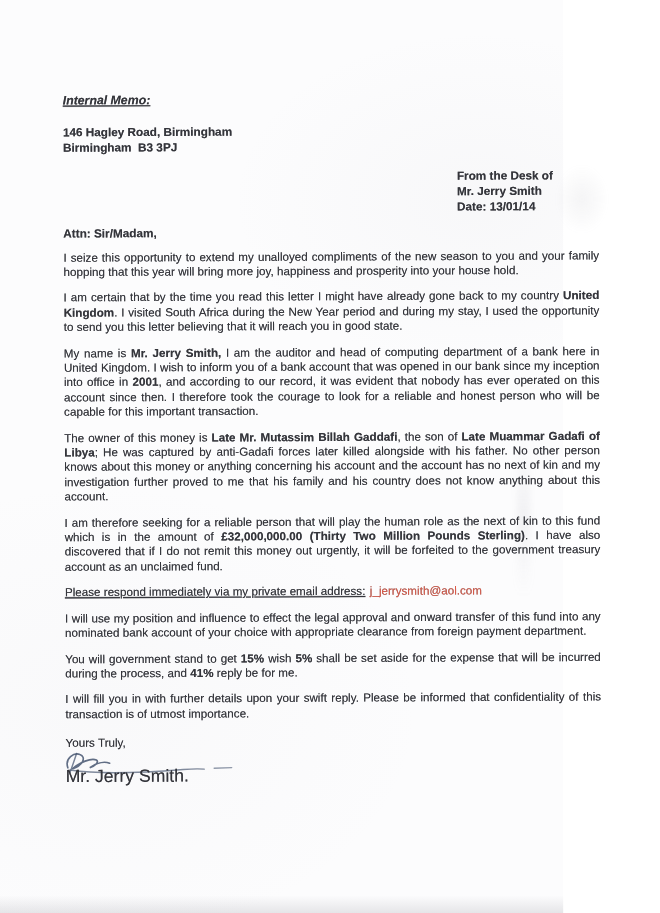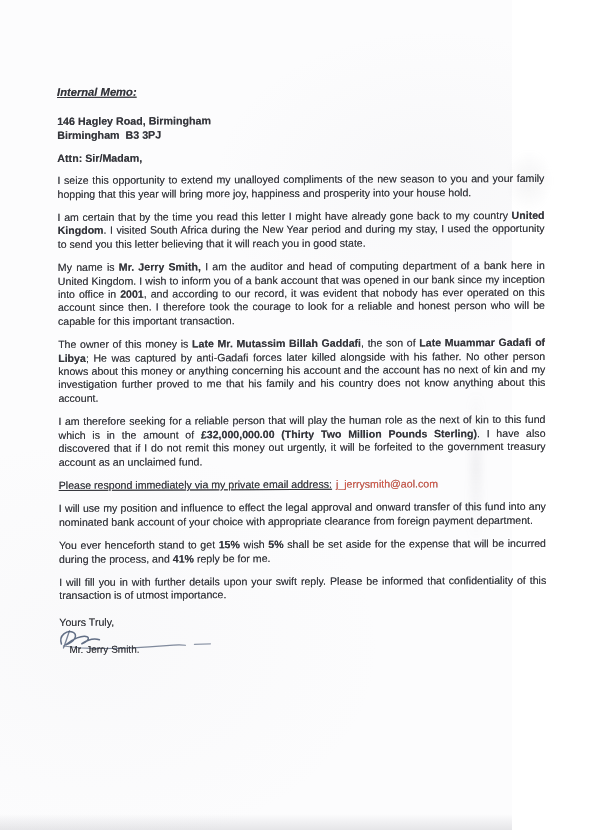--- a/index.html
+++ b/index.html
@@ -56,55 +56,60 @@
     text-align: justify;
     margin: 10px 0 0 0;
   }
   .p b { font-weight: bold; }
   .email-line { text-align: left; }
   .email-label { text-decoration: underline; }
   .email-addr { color: var(--c-email, #dc5a49); padding-left: 4px; }
   .closing { font-size: 10.6px; margin: 13px 0 0 0; }
   .sig-area { position: relative; margin-top: 2px; height: 40px; }
   .signature { position: absolute; left: -5px; top: -3px; }
-  .sig-name { position: absolute; left: 10px; top: 14px; font-size: 10px; }
+  .sig-name { position: absolute; left: 0; top: 14px; font-size: 16px; }
 </style>
 </head>
 <body>
 
 <div class="page">
 
   <div class="scan-smudge-desk"></div>
   <div class="scan-smudge-right"></div>
   <div class="scan-shadow-bottom"></div>
 
   <div class="content">
 
     <div class="memo">Internal Memo:</div>
 
     <div class="addr">
       <div class="pre">146 Hagley Road, Birmingham</div>
       <div class="pre">Birmingham  B3 3PJ</div>
     </div>
 
+    <div class="desk">
+      <div>From the Desk of</div>
+      <div>Mr. Jerry Smith</div>
+      <div>Date: 13/01/14</div>
+    </div>
 
     <div class="attn">Attn: Sir/Madam,</div>
 
     <p class="p"><span>I seize this opportunity to extend my unalloyed compliments of the new season to you and your family hopping that this year will bring more joy, happiness and prosperity into your house hold.</span></p>
     <p class="p"><span>I am certain that by the time you read this letter I might have already gone back to my country </span><b>United Kingdom</b><span>. I visited South Africa during the New Year period and during my stay, I used the opportunity to send you this letter believing that it will reach you in good state.</span></p>
     <p class="p"><span>My name is </span><b>Mr. Jerry Smith,</b><span> I am the auditor and head of computing department of a bank here in United Kingdom. I wish to inform you of a bank account that was opened in our bank since my inception into office in </span><b>2001</b><span>, and according to our record, it was evident that nobody has ever operated on this account since then. I therefore took the courage to look for a reliable and honest person who will be capable for this important transaction.</span></p>
     <p class="p"><span>The owner of this money is </span><b>Late Mr. Mutassim Billah Gaddafi</b><span>, the son of </span><b>Late Muammar Gadafi of Libya</b><span>; He was captured by anti-Gadafi forces later killed alongside with his father. No other person knows about this money or anything concerning his account and the account has no next of kin and my investigation further proved to me that his family and his country does not know anything about this account.</span></p>
     <p class="p"><span>I am therefore seeking for a reliable person that will play the human role as the next of kin to this fund which is in the amount of </span><b>£32,000,000.00 (Thirty Two Million Pounds Sterling)</b><span>. I have also discovered that if I do not remit this money out urgently, it will be forfeited to the government treasury account as an unclaimed fund.</span></p>
 
     <p class="p email-line">
       <span class="email-label">Please respond immediately via my private email address:</span><span class="email-addr">j_jerrysmith@aol.com</span>
     </p>
 
     <p class="p"><span>I will use my position and influence to effect the legal approval and onward transfer of this fund into any nominated bank account of your choice with appropriate clearance from foreign payment department.</span></p>
-    <p class="p"><span>You ever henceforth stand to get </span><b>15%</b><span> wish </span><b>5%</b><span> shall be set aside for the expense that will be incurred during the process, and </span><b>41%</b><span> reply be for me.</span></p>
+    <p class="p"><span>You will government stand to get </span><b>15%</b><span> wish </span><b>5%</b><span> shall be set aside for the expense that will be incurred during the process, and </span><b>41%</b><span> reply be for me.</span></p>
     <p class="p"><span>I will fill you in with further details upon your swift reply. Please be informed that confidentiality of this transaction is of utmost importance.</span></p>
 
     <div class="closing">Yours Truly,</div>
 
     <div class="sig-area">
       <svg class="signature" width="180" height="32" viewBox="0 0 180 32">
         <path d="M7,17 C4,8 13,3 18,5 C24,7 21,15 11,18 C18,12 28,8 33,10 C36,12 31,16 27,17 C33,13 40,11 45,13" fill="none" stroke="var(--c-signature, #4b5a74)" stroke-width="1.5" stroke-linecap="round" opacity="0.88"></path>
         <path d="M15,4 C13,10 11,16 9,21" fill="none" stroke="var(--c-signature, #4b5a74)" stroke-width="1.3" stroke-linecap="round" opacity="0.75"></path>
         <path d="M9,19 C40,24 80,21.5 112,19 C120,18.4 127,18.3 131,18.8" fill="none" stroke="var(--c-signature, #4b5a74)" stroke-width="1.2" stroke-linecap="round" opacity="0.7"></path>
         <path d="M140,18 L156,17.5" fill="none" stroke="var(--c-signature, #4b5a74)" stroke-width="1.2" stroke-linecap="round" opacity="0.6"></path>

